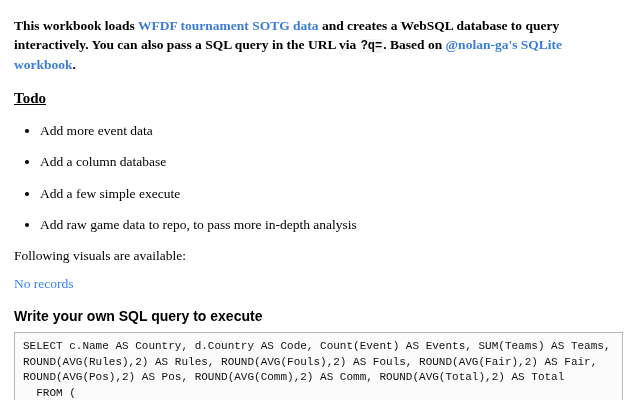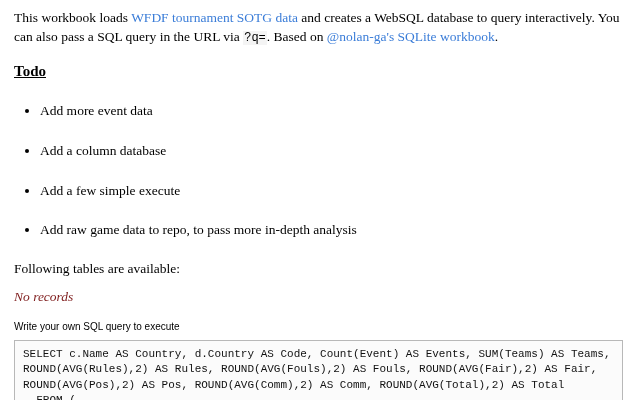--- a/index.html
+++ b/index.html
@@ -15,23 +15,24 @@
     color: #000000;
     font-size: 13.5px;
     line-height: 1.35;
   }
   .page {
     padding: 8px 14px 0 14px;
     box-sizing: border-box;
     width: 640px;
   }
   p.intro {
-    margin: 0 0 6px 0;
+    margin: 8px 0 6px 0;
     font-size: 13.5px;
     line-height: 1.42;
+    font-weight: bold;
   }
   a.link {
     color: #3b7dd8;
     text-decoration: none;
   }
   code.inline {
     font-family: "Liberation Mono", monospace;
     font-size: 12px;
     background: #f4f4f4;
     padding: 0 1px;
@@ -42,45 +43,44 @@
     font-size: 15px;
     margin: 14px 0 6px 0;
     text-decoration: underline;
   }
   ul.todo-list {
     margin: 0 0 10px 0;
     padding-left: 26px;
     list-style-type: disc;
   }
   ul.todo-list li {
-    margin: 20px 0;
+    margin: 12px 0;
     font-size: 13.5px;
     line-height: 1.45;
   }
   p.tables-avail {
     margin: 12px 0 10px 0;
     font-size: 13.5px;
   }
   p.no-records {
     margin: 10px 0 14px 0;
-    font-style: italic;
     font-size: 13.5px;
-    color: #7f1d1d;
+    color: #3b82f6;
   }
   h1.section-title {
     font-family: "DejaVu Serif", serif;
     font-size: 21px;
     font-weight: bold;
     margin: 22px 0 14px 0;
     letter-spacing: -0.2px;
   }
   p.query-label {
     font-family: "Liberation Sans", sans-serif;
-    font-size: 10px;
-    font-weight: normal;
+    font-size: 14px;
+    font-weight: bold;
     margin: 0 0 6px 0;
   }
   .editor-wrap {
     border: 1px solid #b8b8b8;
     background: #fbfbfb;
     width: 609px;
     height: 118px;
     box-sizing: border-box;
     overflow: hidden;
     position: relative;
@@ -115,21 +115,21 @@
 
   <h3 class="todo">Todo</h3>
 
   <ul class="todo-list">
     <li>Add more event data</li>
     <li>Add a column database</li>
     <li>Add a few simple execute</li>
     <li>Add raw game data to repo, to pass more in-depth analysis</li>
   </ul>
 
-  <p class="tables-avail">Following tables are available:</p>
+  <p class="tables-avail">Following visuals are available:</p>
 
   <p class="no-records">No records</p>
 
 
   <p class="query-label">Write your own SQL query to execute</p>
 
   <div class="editor-wrap">
     <textarea class="sql-editor" spellcheck="false" placeholder="Enter SQL query" style="">SELECT c.Name AS Country, d.Country AS Code, Count(Event) AS Events, SUM(Teams) AS Teams,
 ROUND(AVG(Rules),2) AS Rules, ROUND(AVG(Fouls),2) AS Fouls, ROUND(AVG(Fair),2) AS Fair,
 ROUND(AVG(Pos),2) AS Pos, ROUND(AVG(Comm),2) AS Comm, ROUND(AVG(Total),2) AS Total

